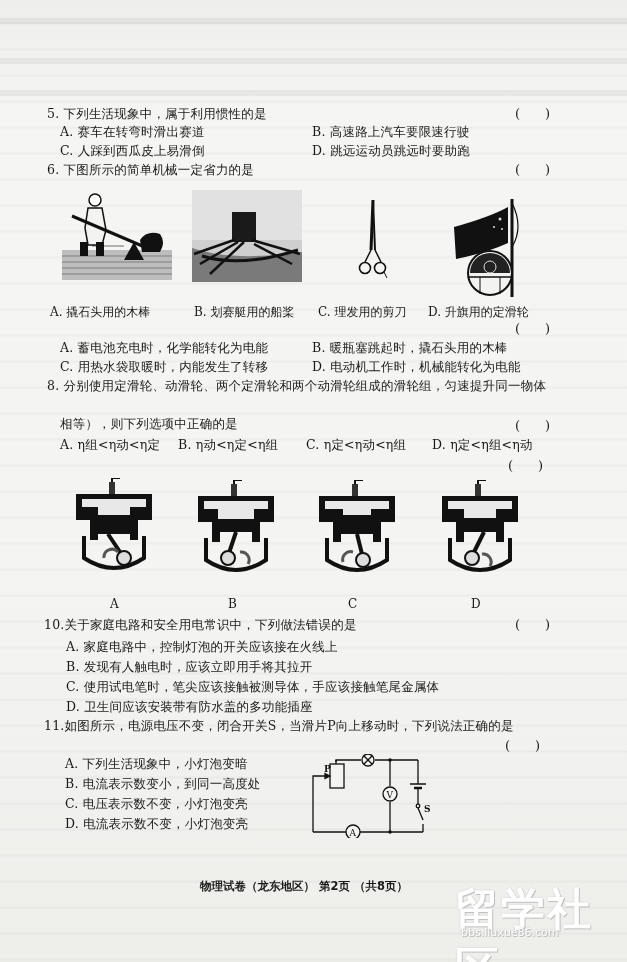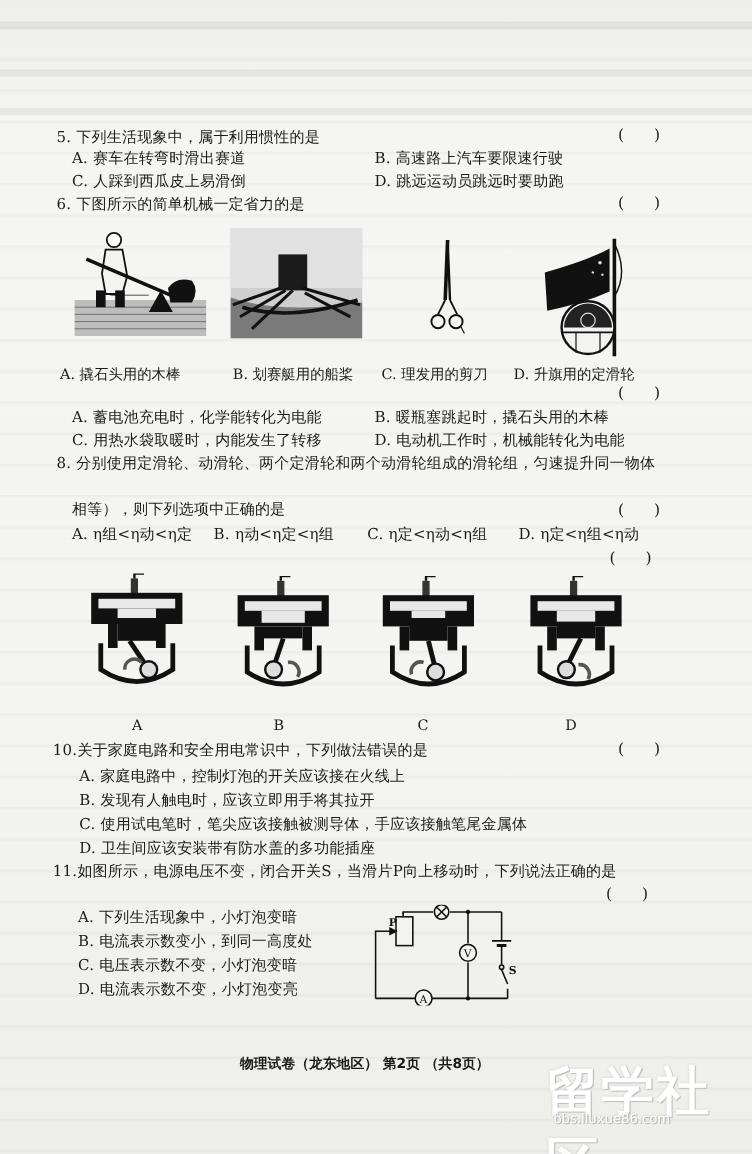--- a/index.html
+++ b/index.html
@@ -203,21 +203,21 @@
   <div class="line opt" style="top:639px; left:66px"><span>A.</span> <span>家庭电路中，控制灯泡的开关应该接在火线上</span></div>
   <div class="line opt" style="top:679px; left:66px"><span>C.</span> <span>使用试电笔时，笔尖应该接触被测导体，手应该接触笔尾金属体</span></div>
   <div class="line opt" style="top:699px; left:66px"><span>D.</span> <span>卫生间应该安装带有防水盖的多功能插座</span></div>
 
   <div class="line" style="left:44px; top:718px">
     <span>11.</span><span>如图所示，电源电压不变，闭合开关S，当滑片P向上移动时，下列说法正确的是</span>
   </div>
   <div class="paren" style="left:505px; top:738px"><span class="p-open">(</span><span>)</span></div>
   <div class="line opt" style="top:756px; left:65px"><span>A.</span> <span>下列生活现象中，小灯泡变暗</span></div>
   <div class="line opt" style="top:776px; left:65px"><span>B.</span> <span>电流表示数变小，到同一高度处</span></div>
-  <div class="line opt" style="top:796px; left:65px"><span>C.</span> <span>电压表示数不变，小灯泡变暗</span></div>
+  <div class="line opt" style="top:796px; left:65px"><span>C.</span> <span>电压表示数不变，小灯泡变亮</span></div>
   <div class="line opt" style="top:816px; left:65px"><span>D.</span> <span>电流表示数不变，小灯泡变亮</span></div>
 
   <svg class="fig" style="left:306px; top:754px" width="140" height="84" viewBox="0 0 140 84">
     <g stroke="#111" stroke-width="1.3" fill="none">
 
       <polyline points="30,8 30,6 55,6"></polyline>
       <line x1="69" y1="6" x2="112" y2="6"></line>
 
       <rect x="24" y="10" width="14" height="24" fill="#f3f3f1"></rect>
       <line x1="30" y1="6" x2="30" y2="10"></line>

